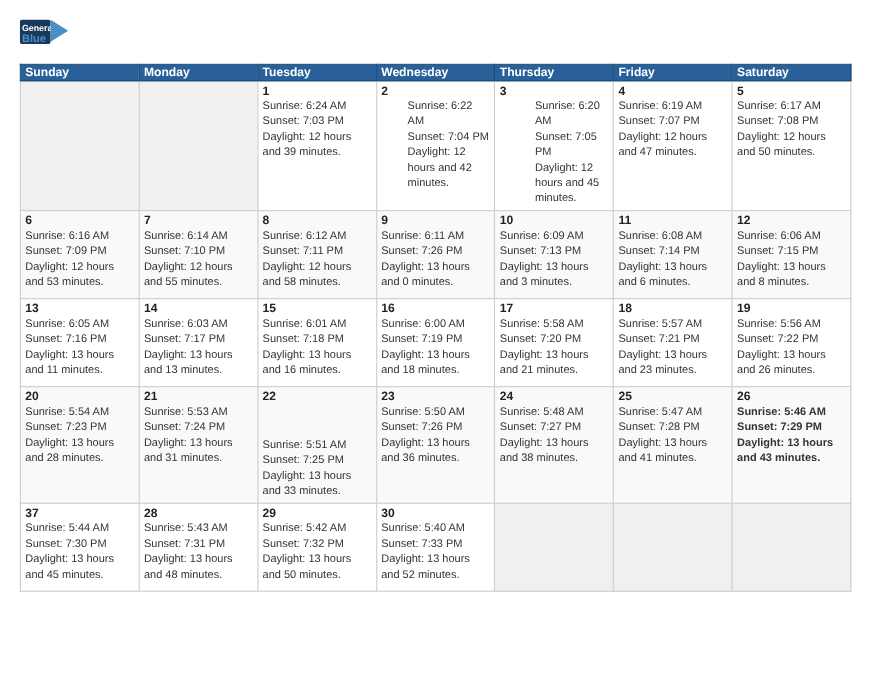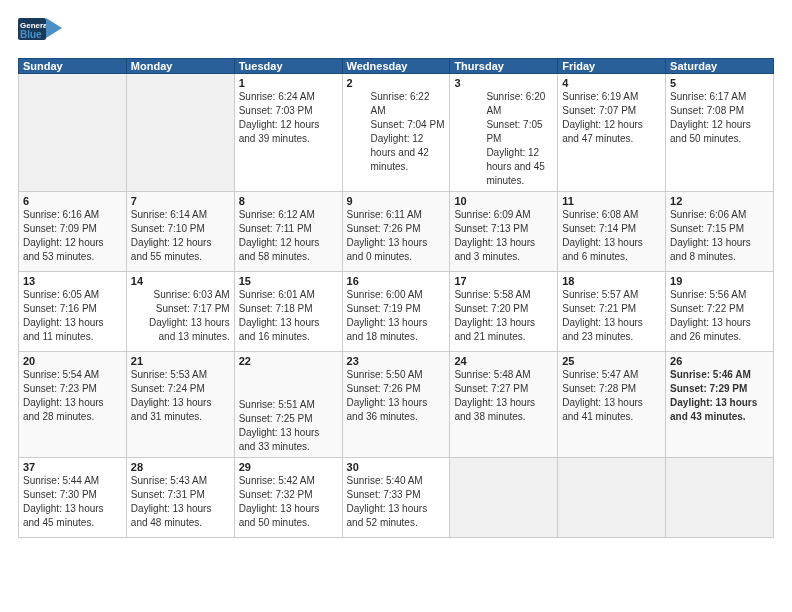--- a/index.html
+++ b/index.html
@@ -199,21 +199,21 @@
         </tr>
         <tr>
           <td>
             <span class="day-num">13</span>
             <div class="cell-text" style="white-space: pre-line;">Sunrise: 6:05 AM
 Sunset: 7:16 PM
 Daylight: 13 hours and 11 minutes.</div>
           </td>
           <td>
             <span class="day-num">14</span>
-            <div class="cell-text" style="white-space: pre-line; text-align: right;">Sunrise: 6:03 AM
+            <div class="cell-text" style="white-space: pre-line;">Sunrise: 6:03 AM
 Sunset: 7:17 PM
 Daylight: 13 hours and 13 minutes.</div>
           </td>
           <td>
             <span class="day-num">15</span>
             <div class="cell-text" style="white-space: pre-line;">Sunrise: 6:01 AM
 Sunset: 7:18 PM
 Daylight: 13 hours and 16 minutes.</div>
           </td>
           <td>

